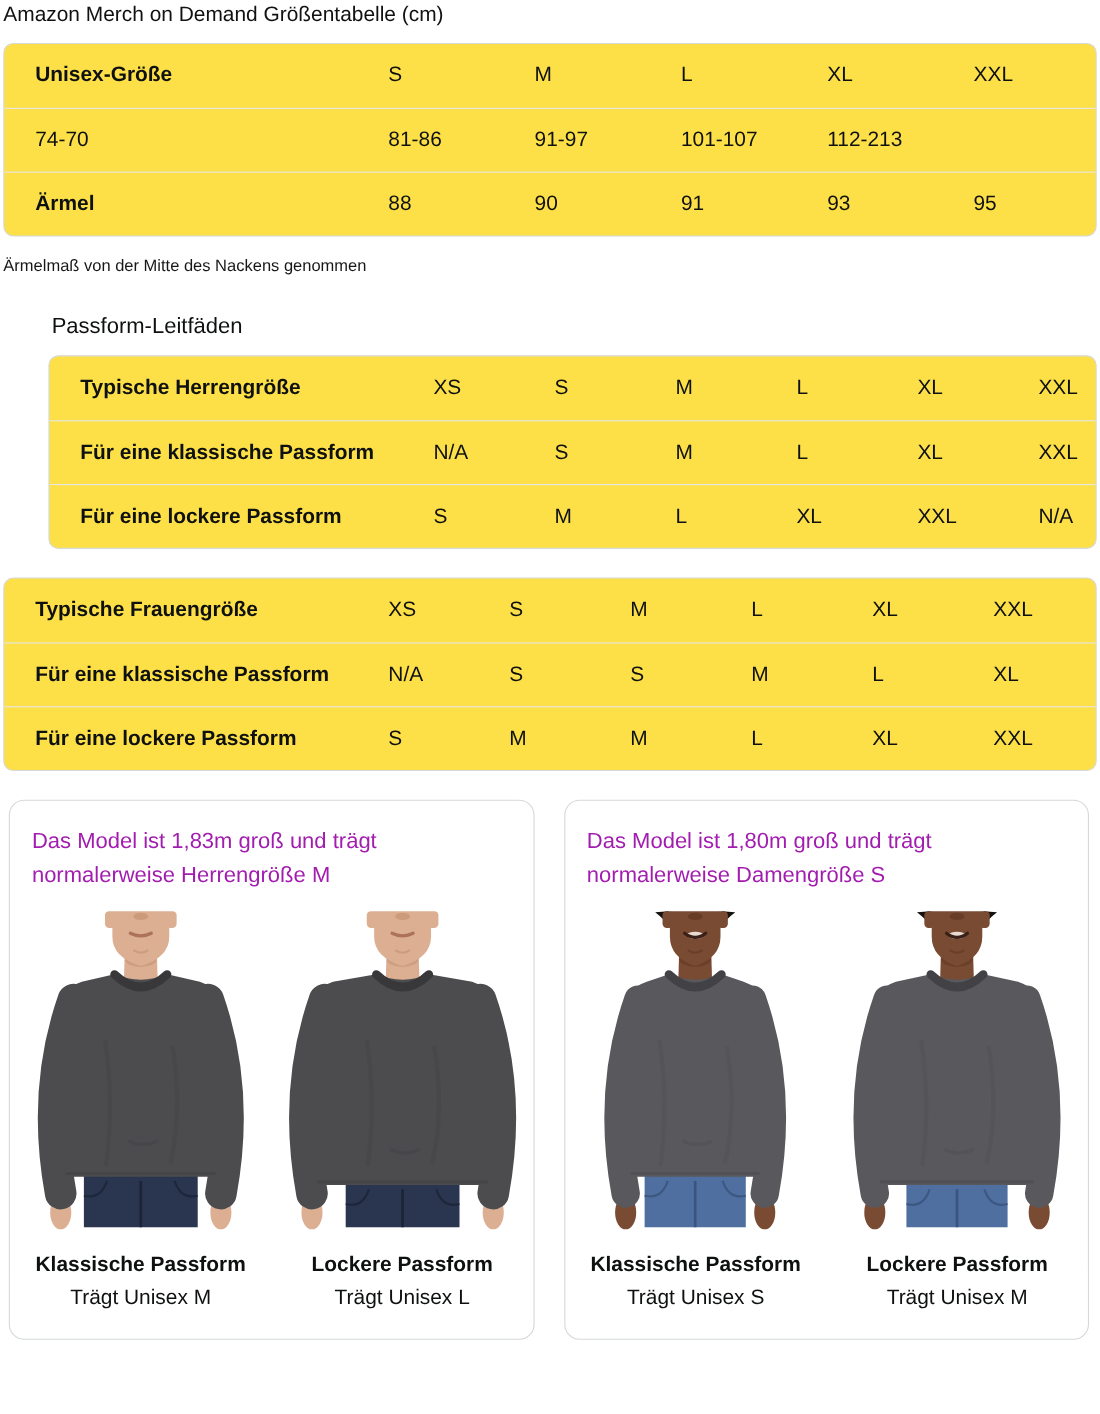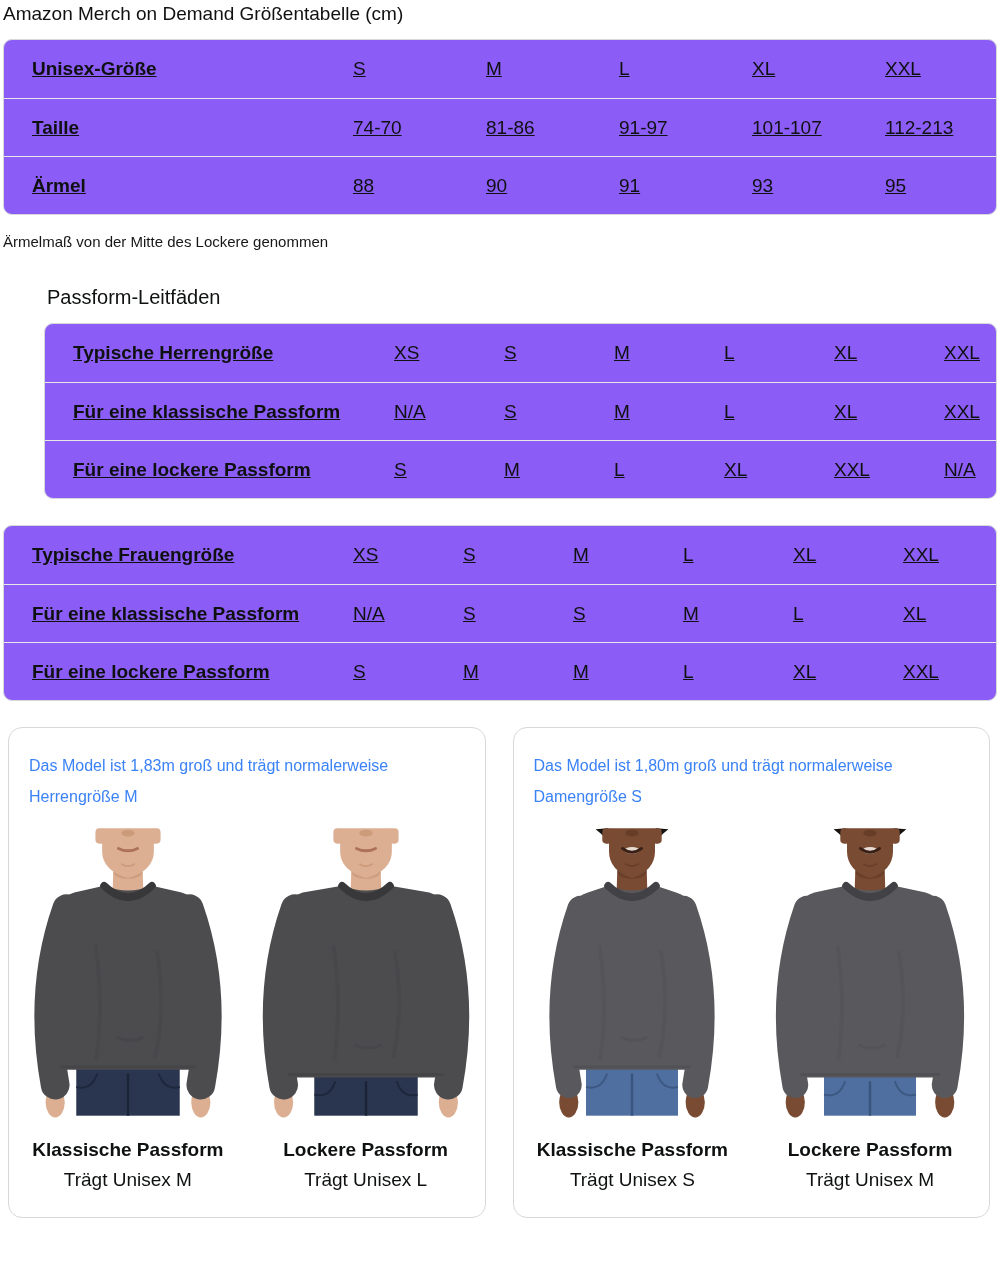--- a/index.html
+++ b/index.html
@@ -14,23 +14,22 @@
   }
   .page-title {
     font-size: 19px;
     line-height: 24px;
     font-weight: 400;
     color: #111;
   }
   .table {
     border: 1px solid #d5d9d9;
     border-radius: 9px;
-    background: #8b5cf6;
+    background: #fde047;
     overflow: hidden;
-    text-decoration: underline;
   }
   .table-unisex { margin-top: 13px; }
   .table-fit-men { margin-top: 13px; margin-left: 41px; }
   .table-fit-women { margin-top: 26px; }
   .trow {
     display: grid;
     align-items: center;
     height: 58px;
     padding-left: 28px;
     font-size: 19px;
@@ -60,23 +59,23 @@
   }
   .card {
     flex: 1;
     border: 1px solid #d5d9d9;
     border-radius: 14px;
     background: #fff;
     padding: 22px 0 22px 0;
   }
   .card-desc {
     padding: 0 20px;
-    font-size: 16px;
+    font-size: 20px;
     line-height: 31px;
-    color: #3b82f6;
+    color: #a21caf;
   }
   .figures { display: flex; margin-top: 10px; }
   .figure {
     width: 50%;
     display: flex;
     flex-direction: column;
     align-items: center;
   }
   .model-img { width: 228px; height: 300px; }
   .model-img svg { width: 100%; height: 100%; display: block; }
@@ -104,38 +103,37 @@
   <section class="table table-unisex cols-host">
       <div class="trow cols5">
         <div class="tlabel">Unisex-Größe</div>
         <div class="tcell">S</div>
         <div class="tcell">M</div>
         <div class="tcell">L</div>
         <div class="tcell">XL</div>
         <div class="tcell">XXL</div>
       </div>
       <div class="trow cols5">
-        <div class="tlabel">Taille</div>
         <div class="tcell">74-70</div>
         <div class="tcell">81-86</div>
         <div class="tcell">91-97</div>
         <div class="tcell">101-107</div>
         <div class="tcell">112-213</div>
       </div>
       <div class="trow cols5">
         <div class="tlabel">Ärmel</div>
         <div class="tcell">88</div>
         <div class="tcell">90</div>
         <div class="tcell">91</div>
         <div class="tcell">93</div>
         <div class="tcell">95</div>
       </div>
     </section>
 
-  <p class="note">Ärmelmaß von der Mitte des Lockere genommen</p>
+  <p class="note">Ärmelmaß von der Mitte des Nackens genommen</p>
 
   <h2 class="section-heading">Passform-Leitfäden</h2>
 
   <section class="table table-fit-men">
       <div class="trow cols6">
         <div class="tlabel">Typische Herrengröße</div>
         <div class="tcell">XS</div>
         <div class="tcell">S</div>
         <div class="tcell">M</div>
         <div class="tcell">L</div>

